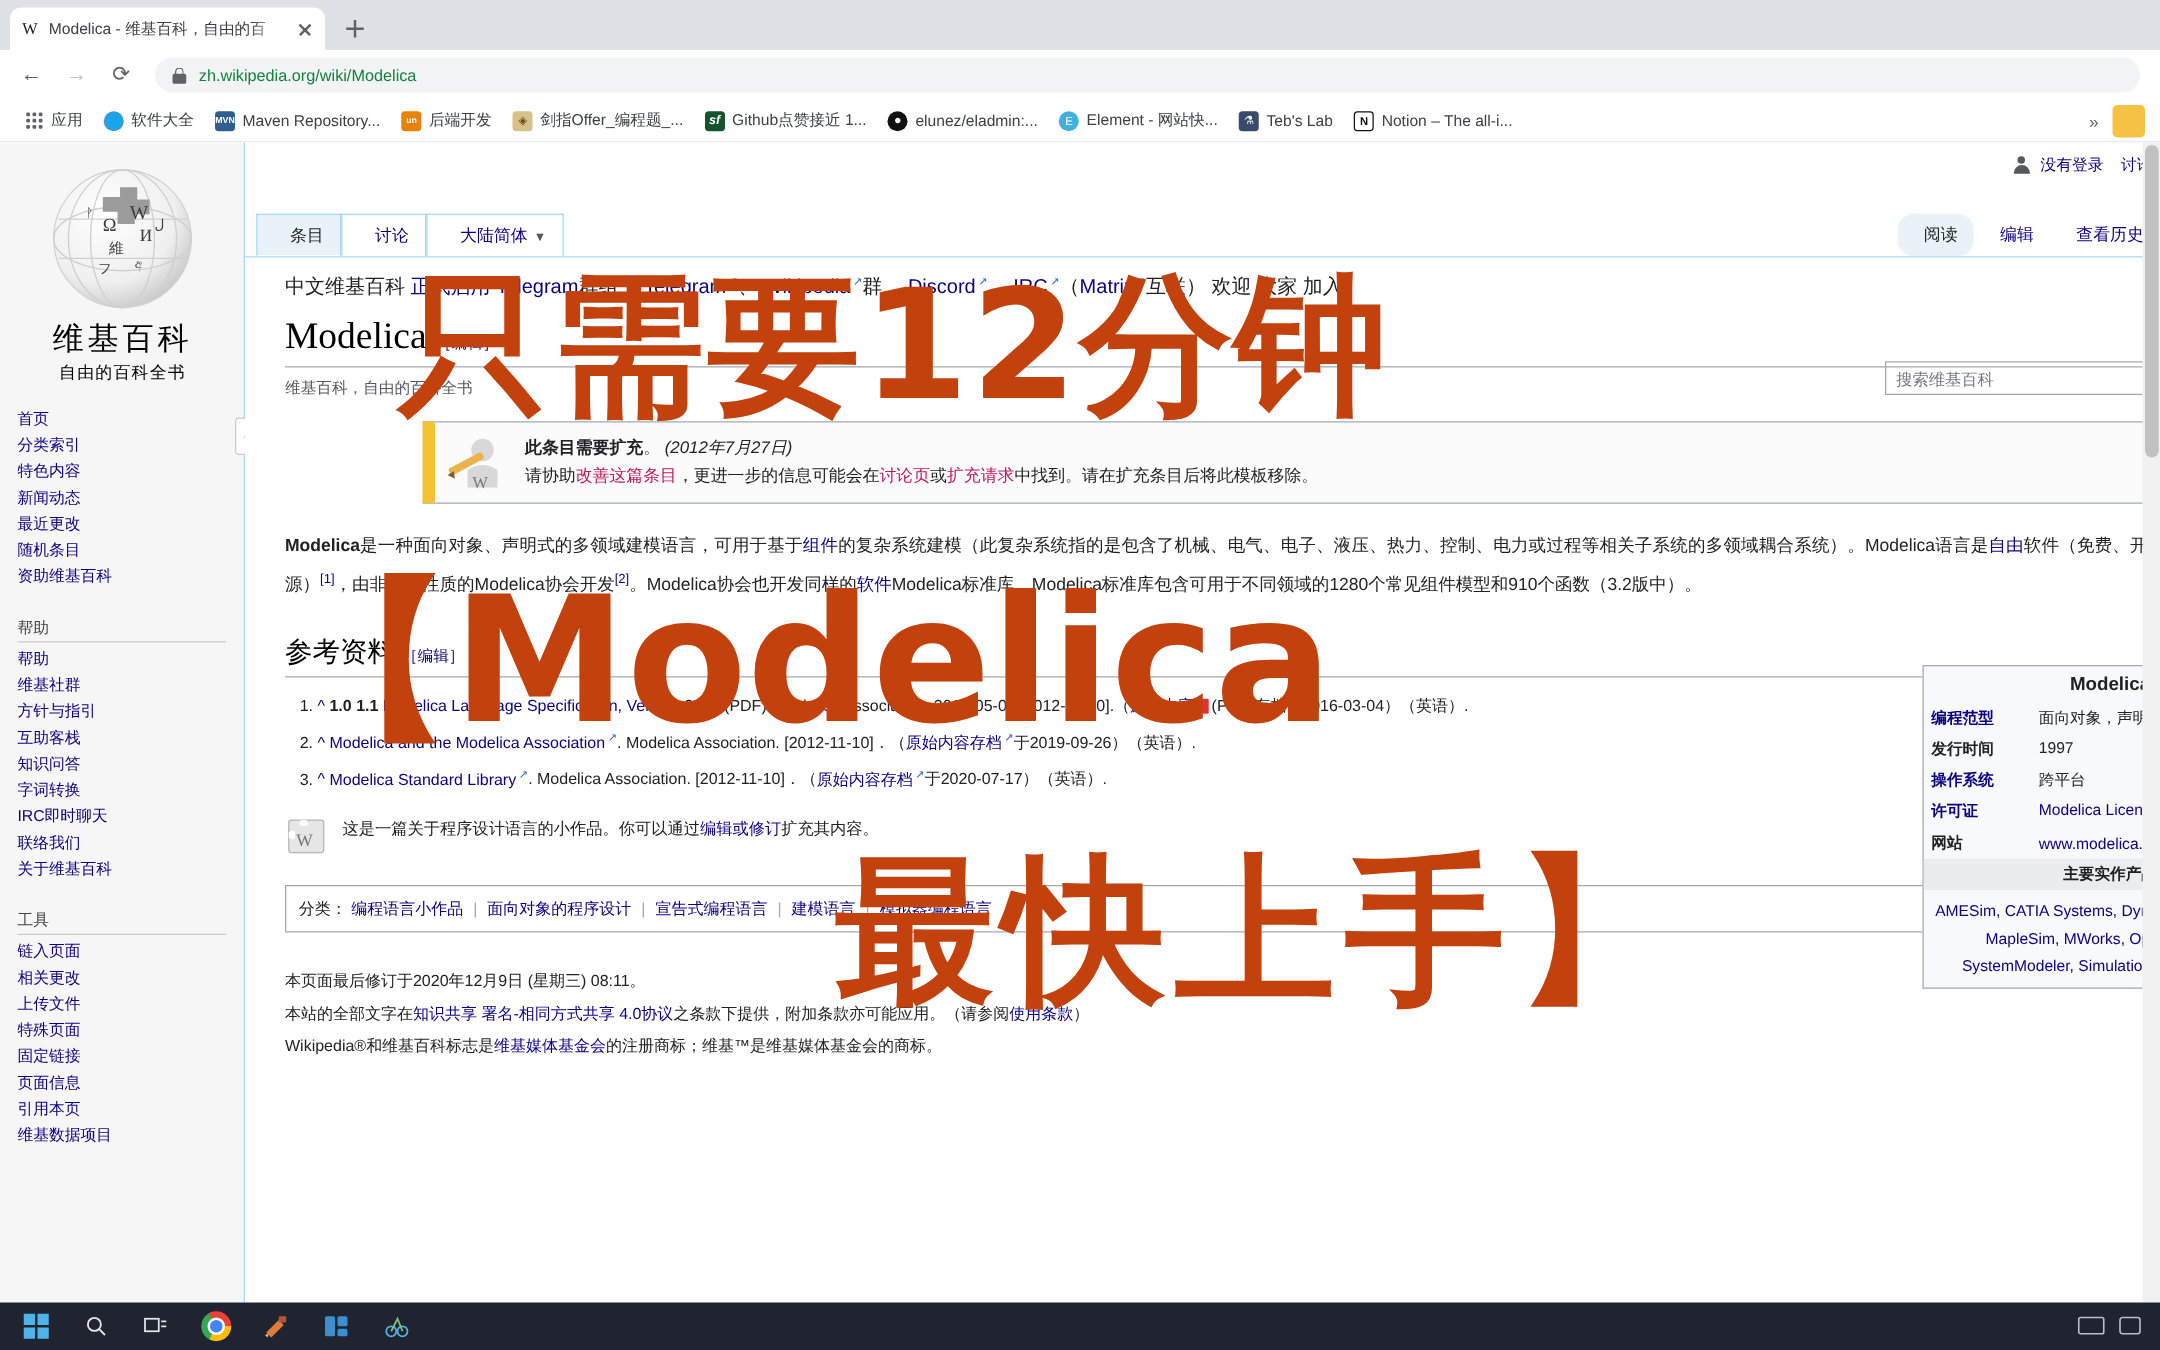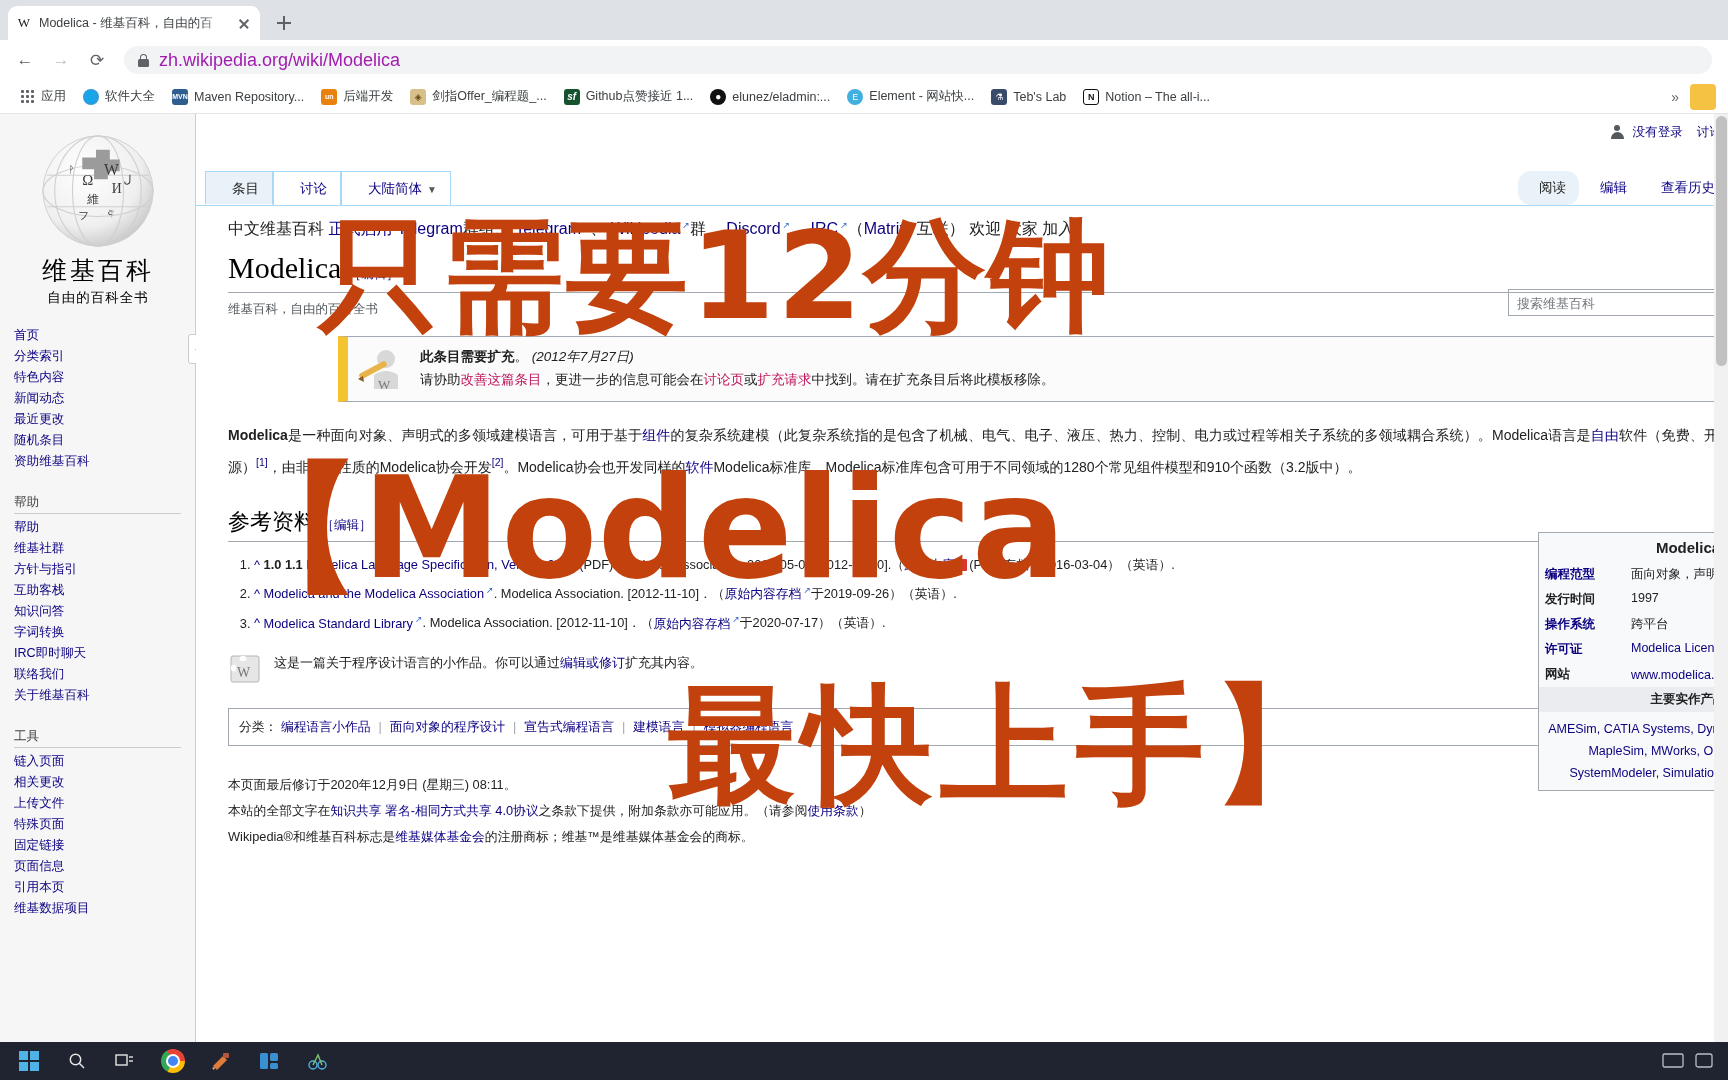--- a/index.html
+++ b/index.html
@@ -58,21 +58,21 @@
             color:#5f6368; font-size:17px; cursor:pointer; }
   .navbtn.disabled { color:#bdc1c6; }
   .omnibox {
     flex:1 1 auto; height:28px; background:#f1f3f4; border-radius:14px;
     display:flex; align-items:center; padding:0 14px; gap:10px; margin-left:6px; margin-right:6px;
   }
   .lock { width:11px; height:13px; position:relative; flex:0 0 11px; }
   .lock-body { position:absolute; left:0; bottom:0; width:11px; height:7.5px; background:#5f6368; border-radius:1.5px; }
   .lock-sh { position:absolute; left:2.4px; top:0.5px; width:6.2px; height:6.5px;
              border:1.7px solid #5f6368; border-bottom:none; border-radius:3.5px 3.5px 0 0; }
-  .url { font-size:18px; color:#a21caf; white-space:nowrap; }
+  .url { font-size:13px; color:#15803d; white-space:nowrap; }
 
   .bookmarks {
     position:absolute; left:0; top:80px; width:1728px; height:34px;
     background:#ffffff; display:flex; align-items:center; padding:0 12px; gap:3px;
     border-bottom:1px solid #e3e4e6;
     overflow:hidden;
   }
   .bm { display:flex; align-items:center; gap:6px; padding:3px 7px; border-radius:4px;
         font-size:12.5px; color:#3c4043; white-space:nowrap; cursor:pointer; max-width:170px; }
   .bm-ico { width:16px; height:16px; flex:0 0 16px; display:flex; align-items:center;

